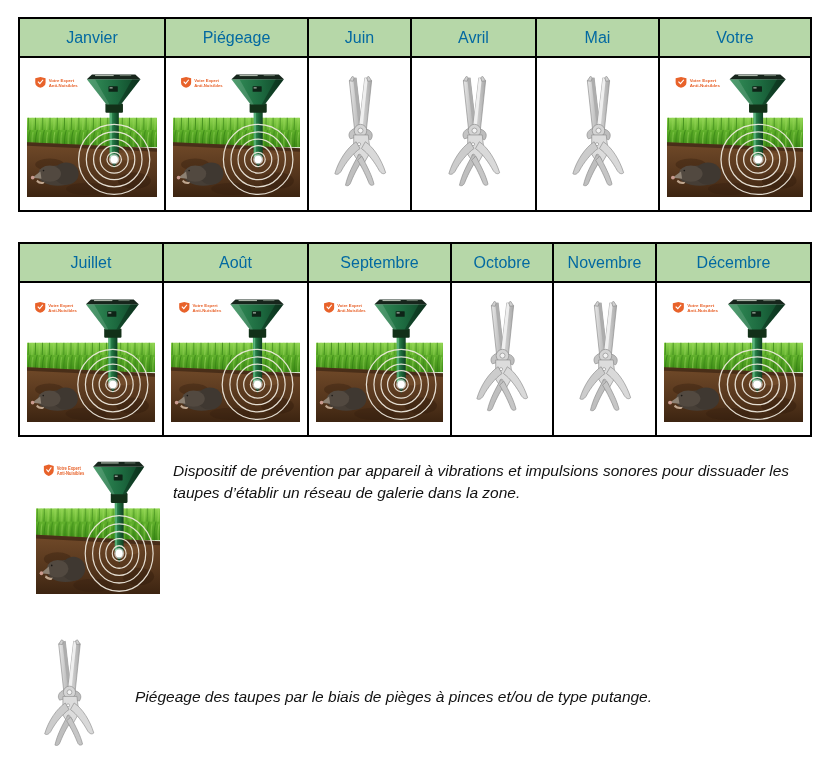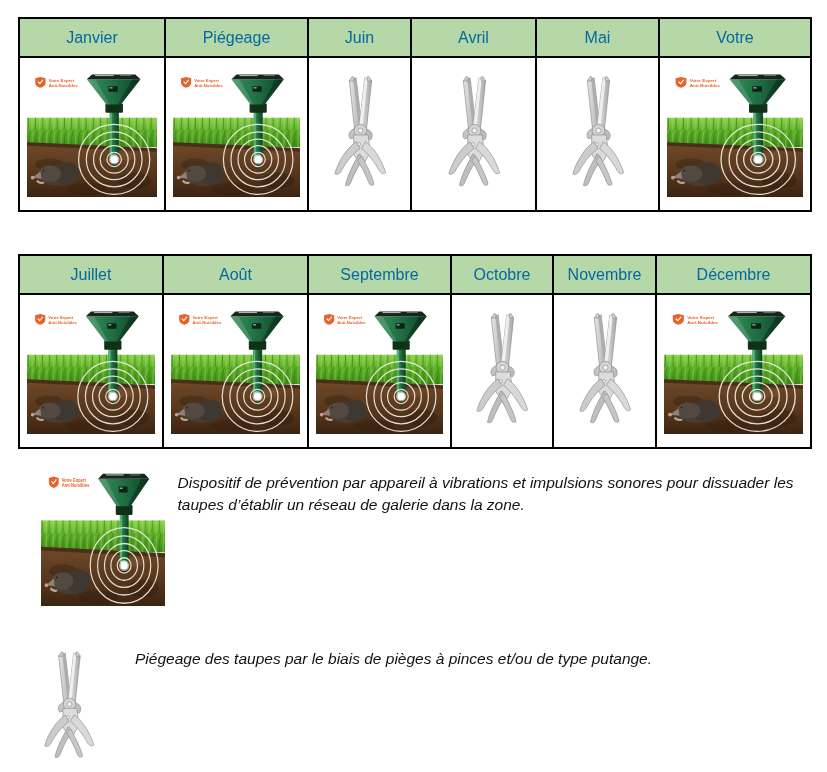--- a/index.html
+++ b/index.html
@@ -6,36 +6,36 @@
   .page {
     position:relative; width:827px; height:772px; background:#ffffff;
     font-family:"Liberation Sans", sans-serif; color:#000; overflow:hidden;
   }
   
   table.calendar {
     border-collapse:collapse; table-layout:fixed;
     margin-left:18px; background:#fff;
   }
   #calendar-1 { margin-top:17px; }
-  #calendar-2 { margin-top:42px; }
+  #calendar-2 { margin-top:30px; }
   table.calendar th, table.calendar td { border:2px solid #000; padding:0; }
   table.calendar th {
     height:37px; background:#b6d7a8; font-weight:normal;
     font-size:16px; text-align:center; vertical-align:middle; color:#0369a1;
   }
   table.calendar td.img-cell {
     height:152px; text-align:center; vertical-align:middle; background:#fff;
   }
   svg.cell-img { display:inline-block; vertical-align:middle; }
   svg.cell-img.repeller { width:calc(100% - 14px); height:126px; }
   svg.cell-img.trap { width:60px; height:124px; }
   
   .legend { display:flex; align-items:flex-start; }
-  #legend-0 { margin:21px 0 0 36px;justify-content:center; }
-  #legend-1 { margin:40px 12px 0 40px; }
+  #legend-0 { margin:21px 0 0 36px; }
+  #legend-1 { margin:40px 12px 0 40px;align-items:center; }
   #legend-0 .legend-img { width:124px; height:136px; flex:0 0 auto; }
   #legend-1 .legend-img { width:58px; height:123px; flex:0 0 auto; }
   #legend-0 .legend-text { margin-left:13px; width:645px; padding-top:2px; }
   #legend-1 .legend-text { margin-left:37px; width:680px; padding-top:2px; }
   .legend-text p {
     margin:0 0 21px 0; font-style:italic; font-size:15.5px;
     line-height:21.5px; color:#111;
   }
   .legend-text p:last-child { margin-bottom:0; }
   .defs-hidden { position:absolute; width:0; height:0; overflow:hidden; }

